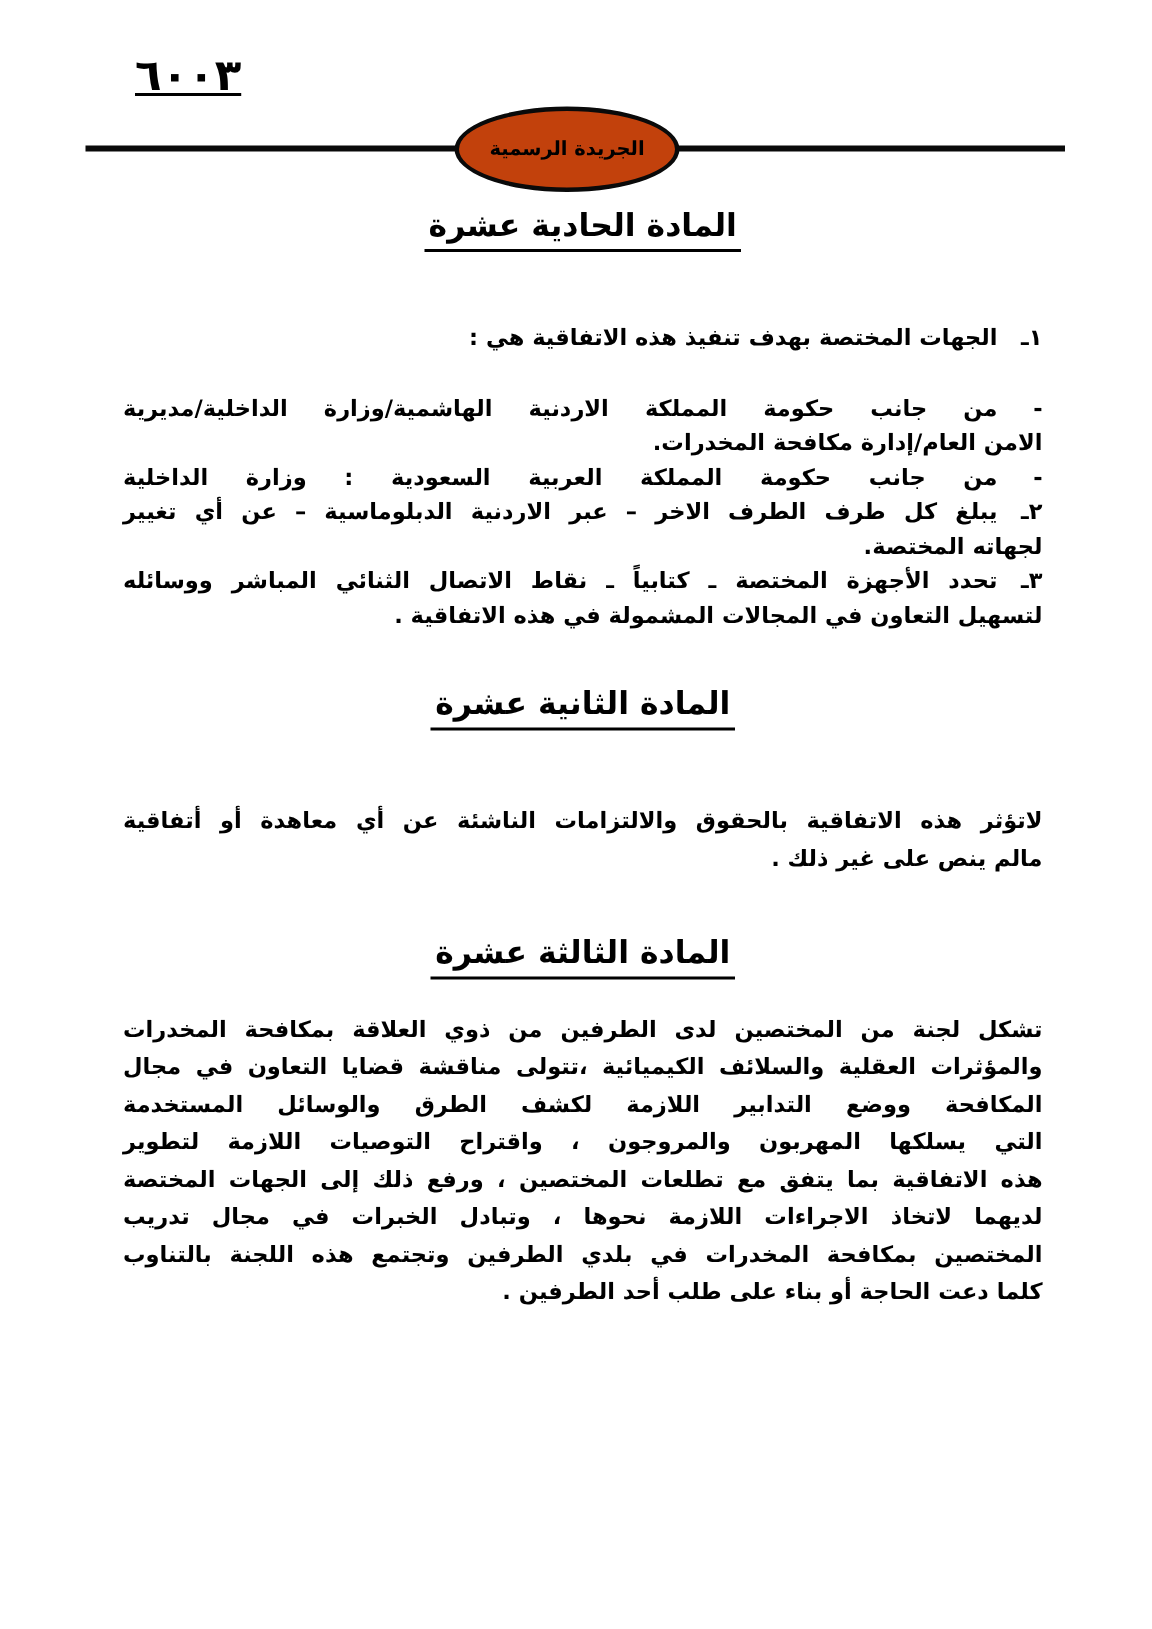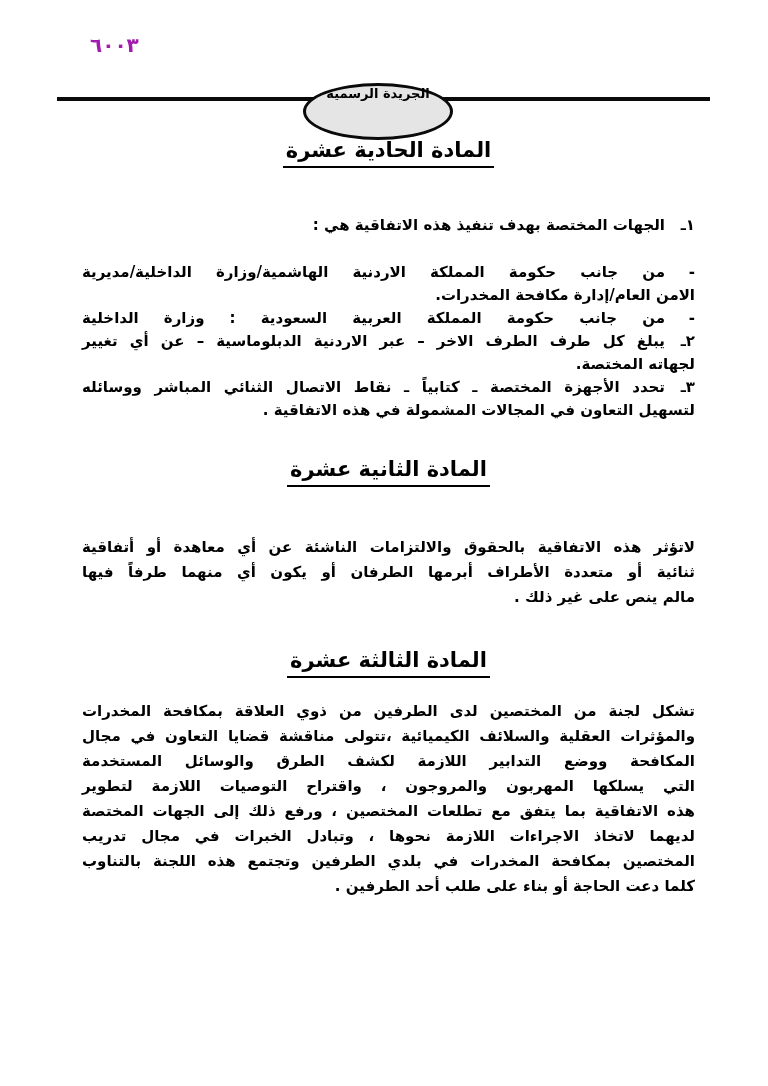--- a/index.html
+++ b/index.html
@@ -8,31 +8,32 @@
     font-family: "DejaVu Sans", sans-serif;
   }
   .page {
     position: relative; width: 768px; height: 1086px;
     background: #ffffff; color: #000; font-weight: 700;
     direction: rtl; overflow: hidden;
   }
   
   .page-number {
     position: absolute; left: 90px; top: 33px;
-    font-size: 20px; letter-spacing: 11px; direction: ltr;
-    color: #a21caf;
+    font-size: 29px; letter-spacing: 11px; direction: ltr;
+    color: #000000;
+    text-decoration: underline;
   }
   .header-rule {
     position: absolute; top: 97px; left: 57px; width: 653px; height: 4px;
     background: #0a0a0a; z-index: 1;
   }
   .banner-ellipse {
-    position: absolute; top: 83px; left: 303px; width: 150px; height: 57px;
-    border: 3px solid #0a0a0a; border-radius: 50%; background: #e5e5e5;
-    z-index: 2; display: flex; justify-content: center;
+    position: absolute; top: 71px; left: 303px; width: 150px; height: 57px;
+    border: 3px solid #0a0a0a; border-radius: 50%; background: #c2410c;
+    z-index: 2; display: flex; align-items: center; justify-content: center;
     box-sizing: border-box;
   }
   .banner-label { font-size: 13px; font-weight: 700; }
   
   .content {
     position: absolute; top: 138px; right: 73px; width: 613px;
     font-size: 15px; line-height: 23px; text-align: right;
   }
   .heading { text-align: center; font-size: 21px; line-height: 25px; }
   .heading-text {
@@ -96,21 +97,20 @@
       <span class="rowtext just">تحدد الأجهزة المختصة ـ كتابياً ـ نقاط الاتصال الثنائي المباشر ووسائله</span>
     </div>
     <div class="natural">لتسهيل التعاون في المجالات المشمولة في هذه الاتفاقية .</div>
 
     <div class="heading h-a12">
       <span class="heading-text">المادة الثانية عشرة</span>
     </div>
 
     <div class="para">
       <div class="just">لاتؤثر هذه الاتفاقية بالحقوق والالتزامات الناشئة عن أي معاهدة أو أتفاقية</div>
-      <div class="just">ثنائية أو متعددة الأطراف أبرمها الطرفان  أو يكون أي منهما طرفاً فيها</div>
       <div class="natural">مالم ينص على غير ذلك .</div>
     </div>
 
     <div class="heading h-a13">
       <span class="heading-text">المادة الثالثة عشرة</span>
     </div>
 
     <div class="para">
       <div class="just">تشكل لجنة من المختصين لدى الطرفين من ذوي العلاقة بمكافحة المخدرات</div>
       <div class="just">والمؤثرات العقلية والسلائف الكيميائية ،تتولى مناقشة قضايا التعاون في مجال</div>

